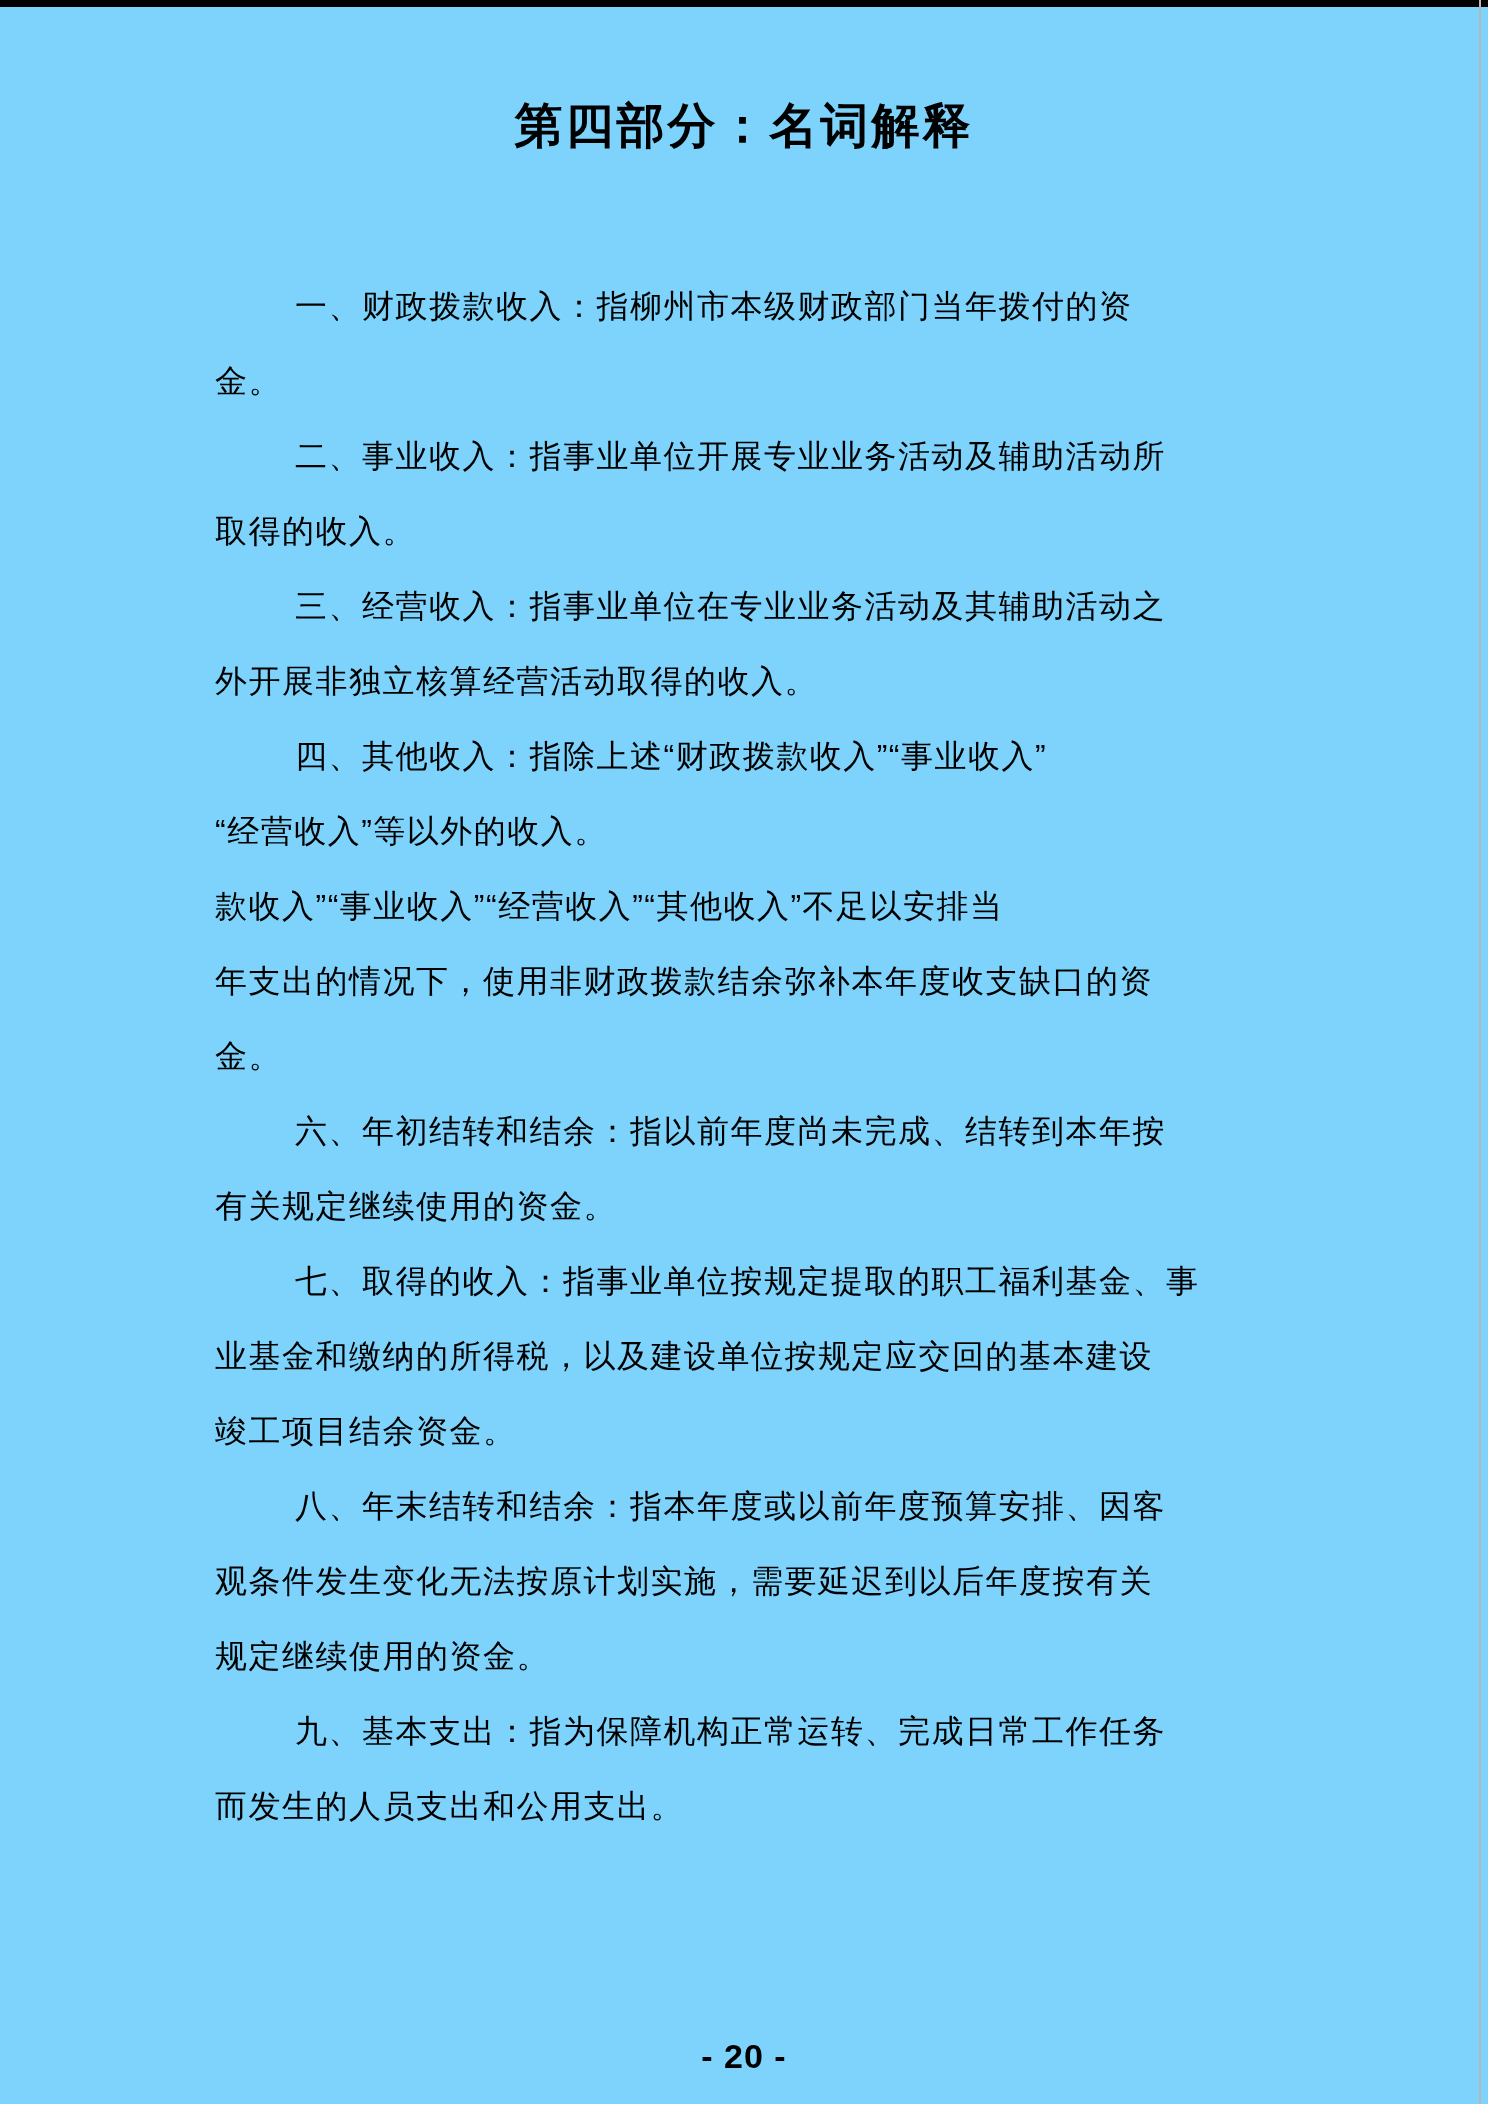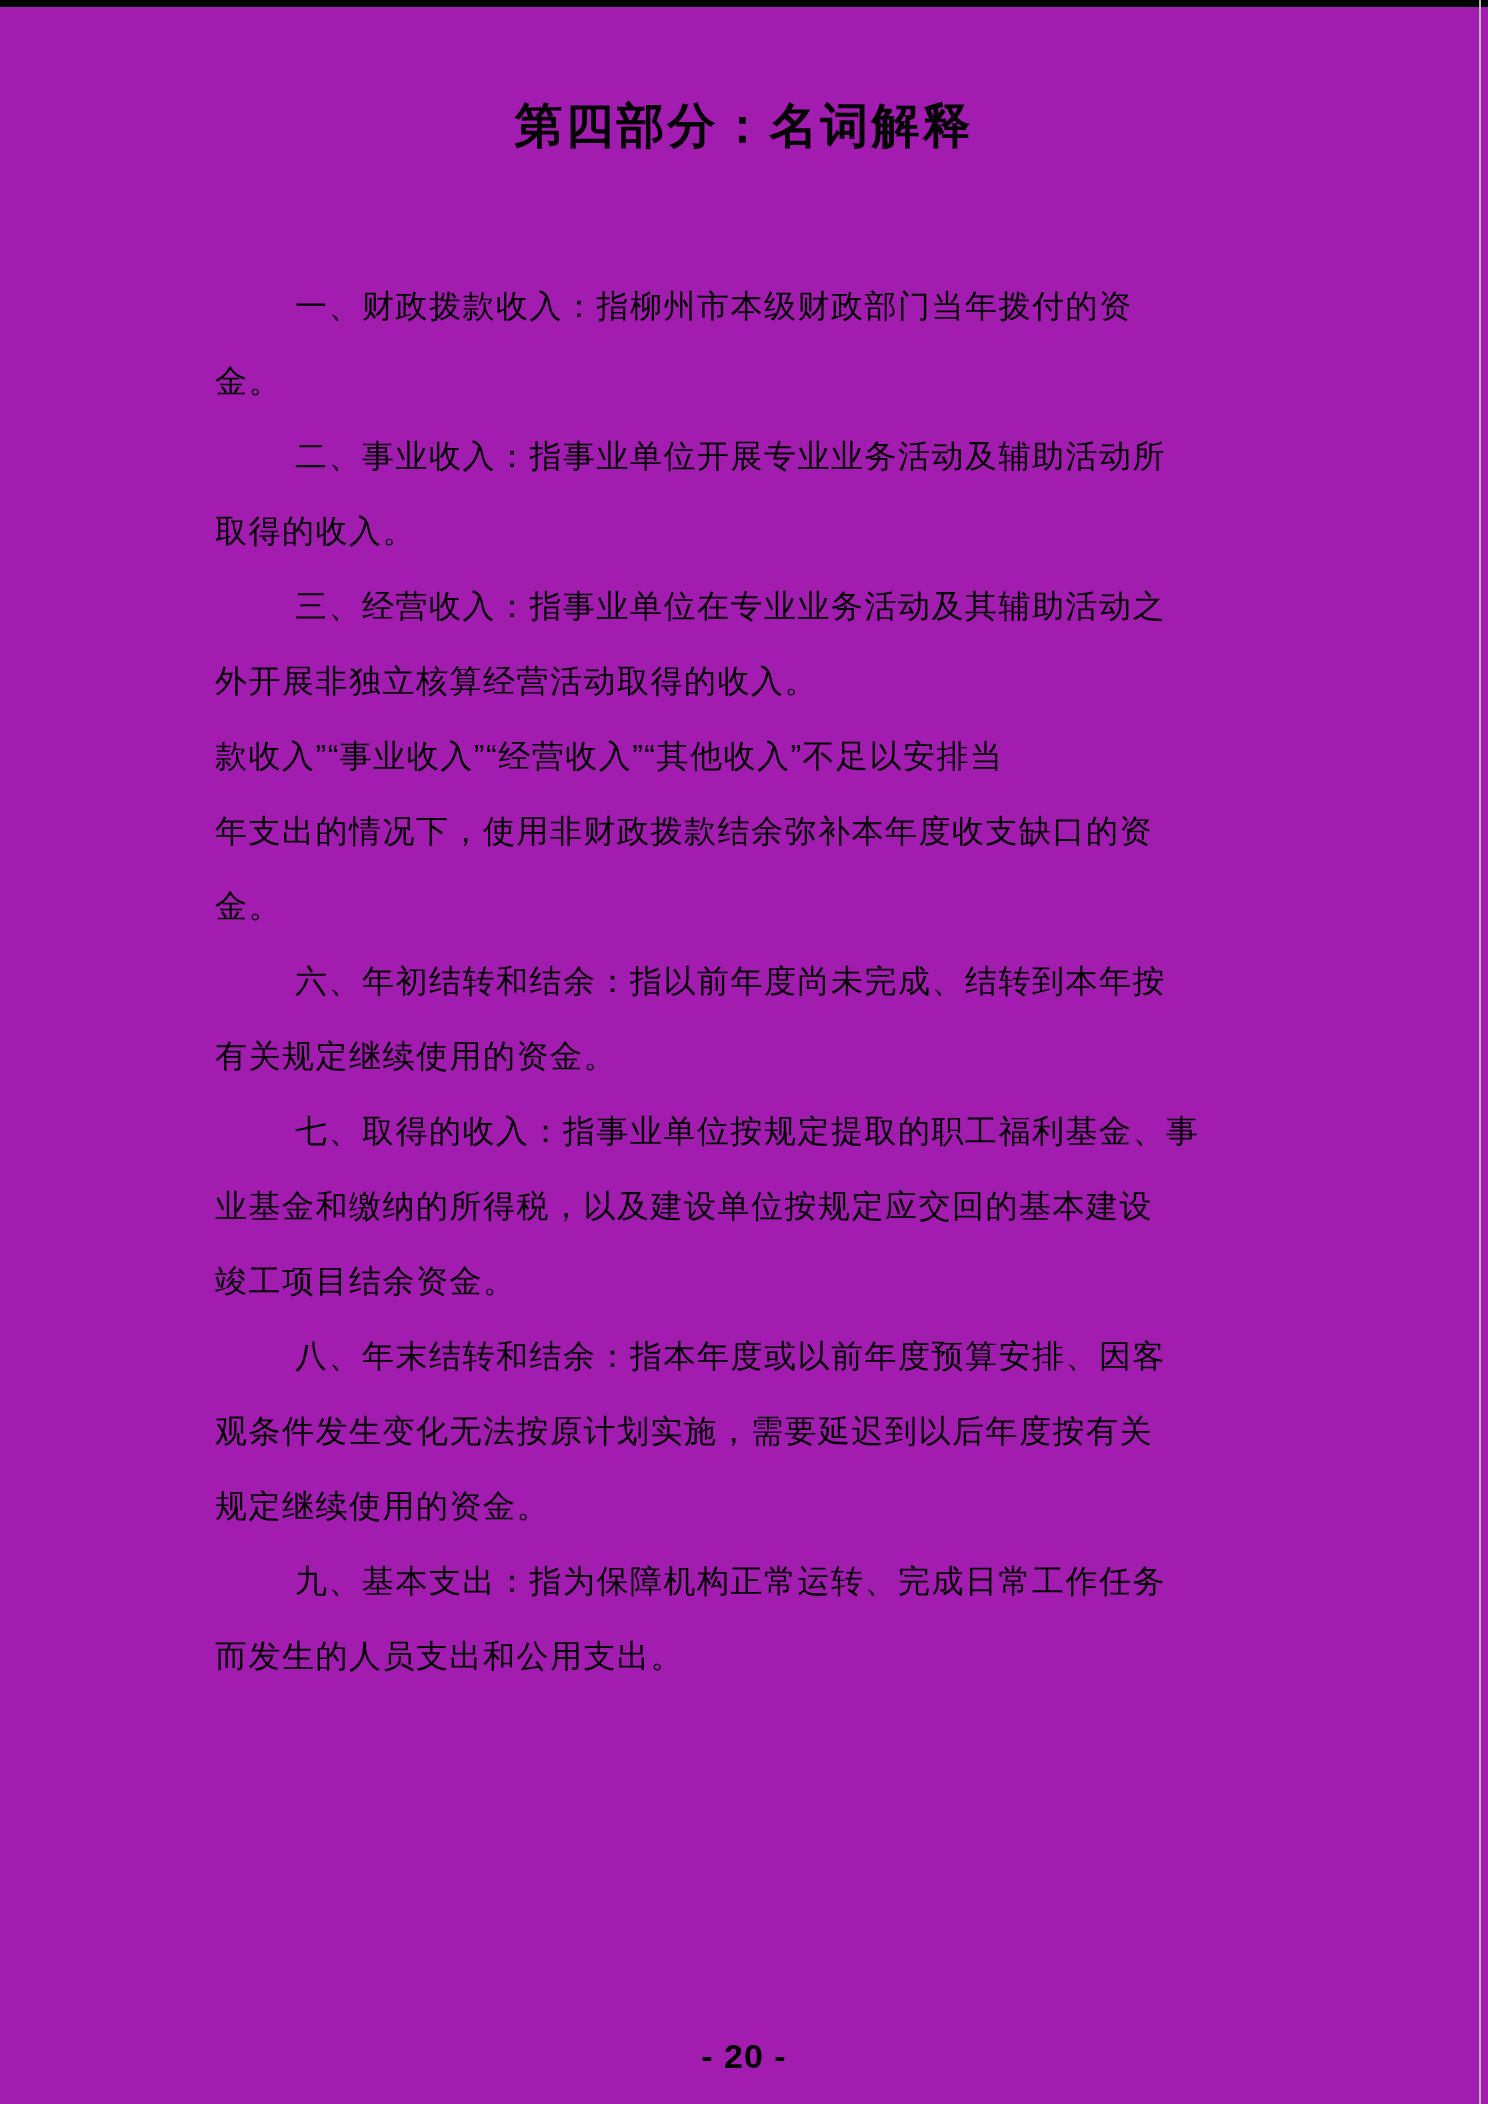--- a/index.html
+++ b/index.html
@@ -5,21 +5,21 @@
   html, body {
     margin: 0;
     padding: 0;
     background: #e8e8e8;
   }
   .page {
     position: relative;
     width: 1488px;
     height: 2104px;
     margin: 0 auto;
-    background: #a21caf;
+    background: #7dd3fc;
     overflow: hidden;
     font-family: "Liberation Sans", sans-serif;
     color: #000000;
   }
   .top-border {
     width: 100%;
     height: 7px;
     background: #000000;
   }
   .right-scan-edge {
@@ -84,20 +84,24 @@
     <div class="paragraph">
       <div class="line first-line">二、事业收入：指事业单位开展专业业务活动及辅助活动所</div>
       <div class="line">取得的收入。</div>
     </div>
 
     <div class="paragraph">
       <div class="line first-line">三、经营收入：指事业单位在专业业务活动及其辅助活动之</div>
       <div class="line">外开展非独立核算经营活动取得的收入。</div>
     </div>
 
+    <div class="paragraph">
+      <div class="line first-line">四、其他收入：指除上述“财政拨款收入”“事业收入”</div>
+      <div class="line">“经营收入”等以外的收入。</div>
+    </div>
 
     <div class="paragraph">
       <div class="line">款收入”“事业收入”“经营收入”“其他收入”不足以安排当</div>
       <div class="line">年支出的情况下，使用非财政拨款结余弥补本年度收支缺口的资</div>
       <div class="line">金。</div>
     </div>
 
     <div class="paragraph">
       <div class="line first-line">六、年初结转和结余：指以前年度尚未完成、结转到本年按</div>
       <div class="line">有关规定继续使用的资金。</div>

